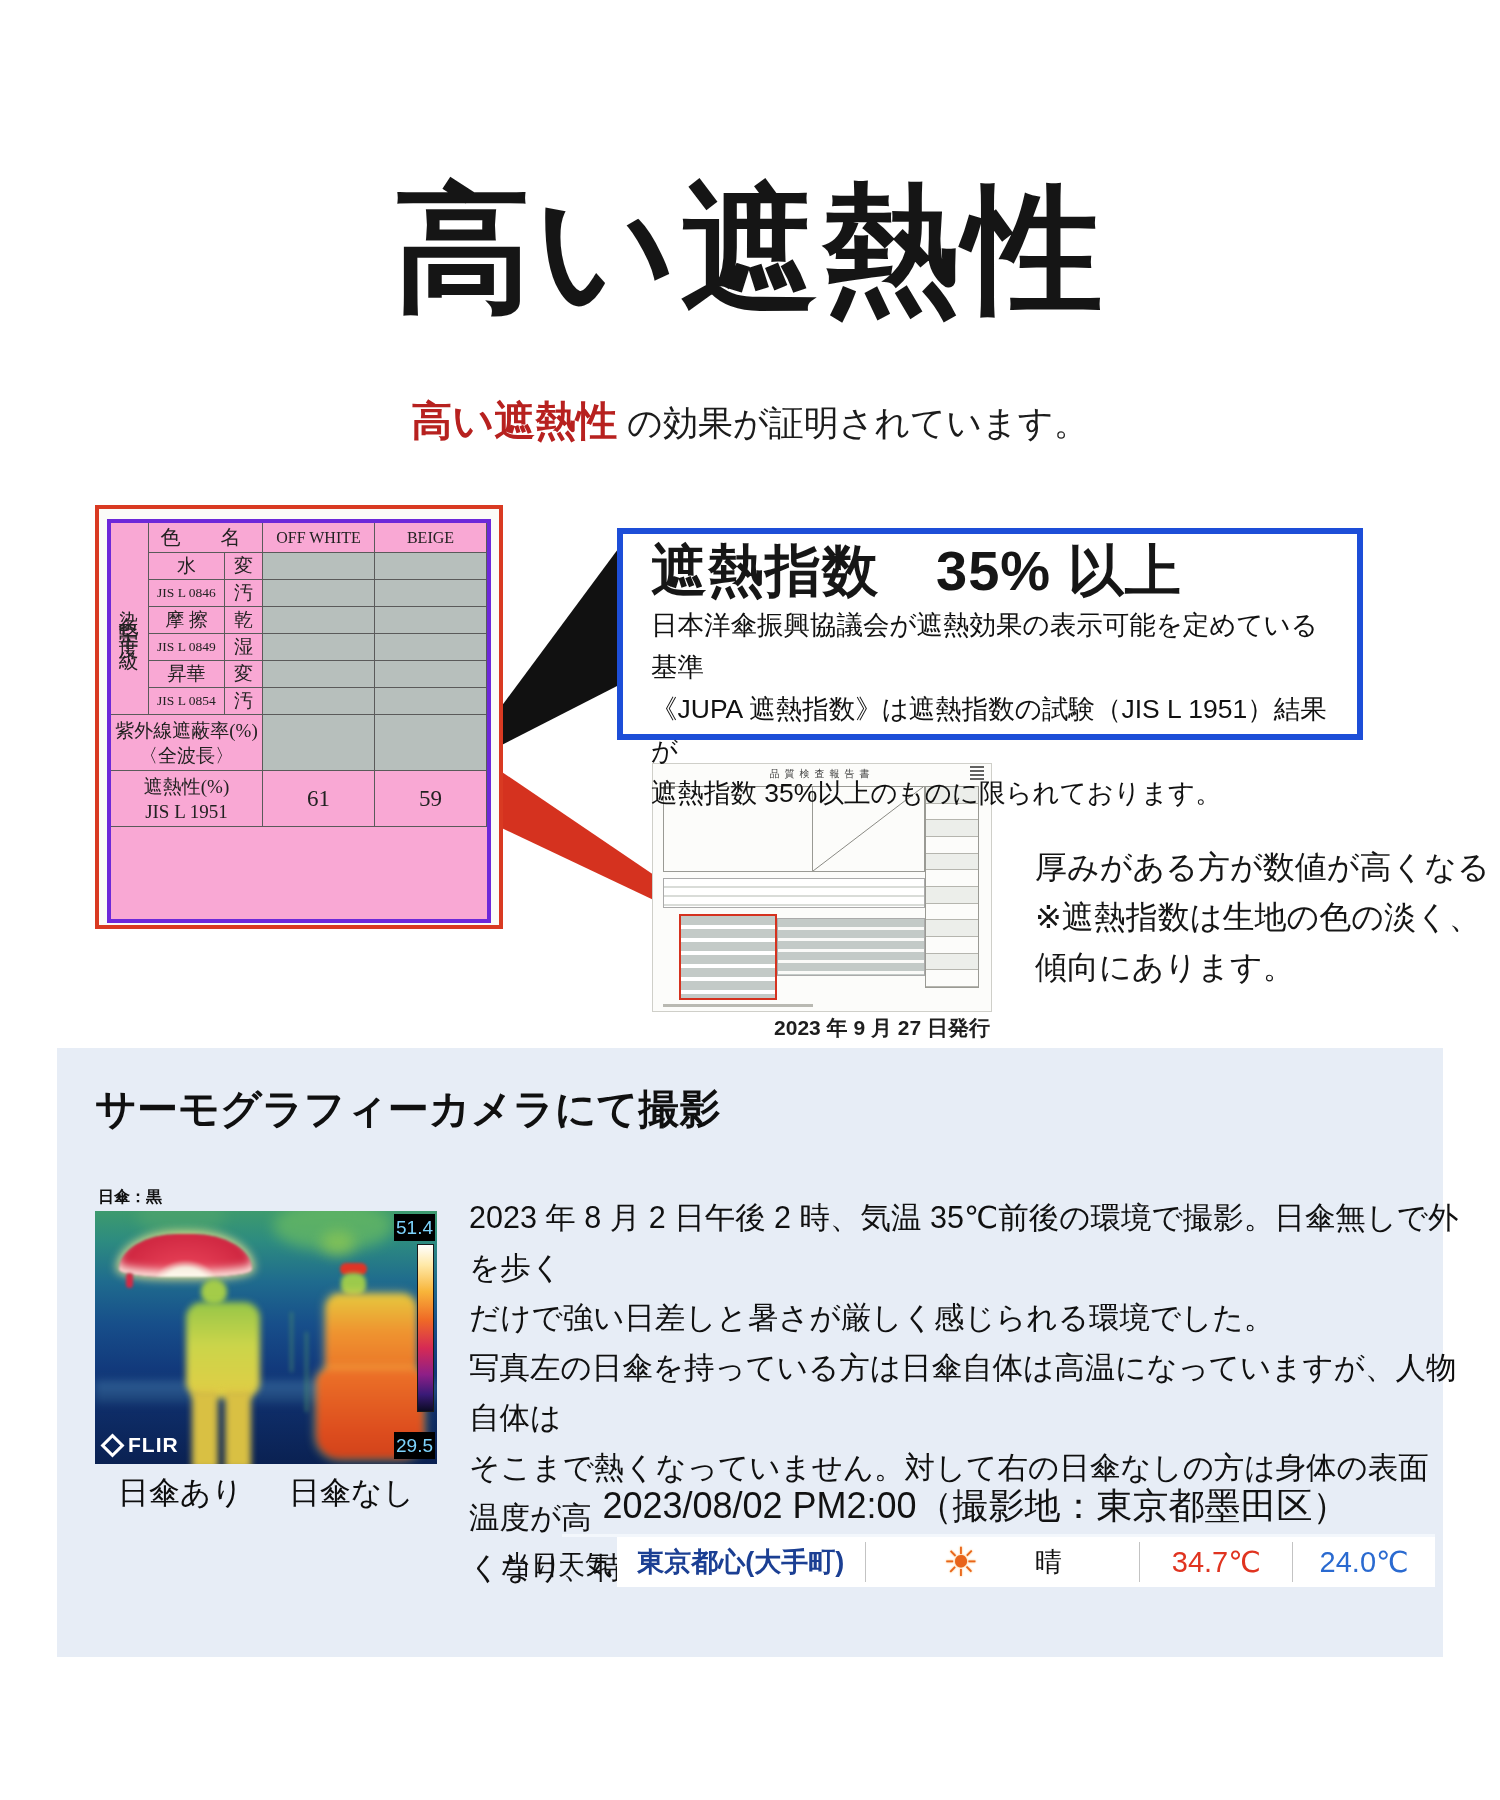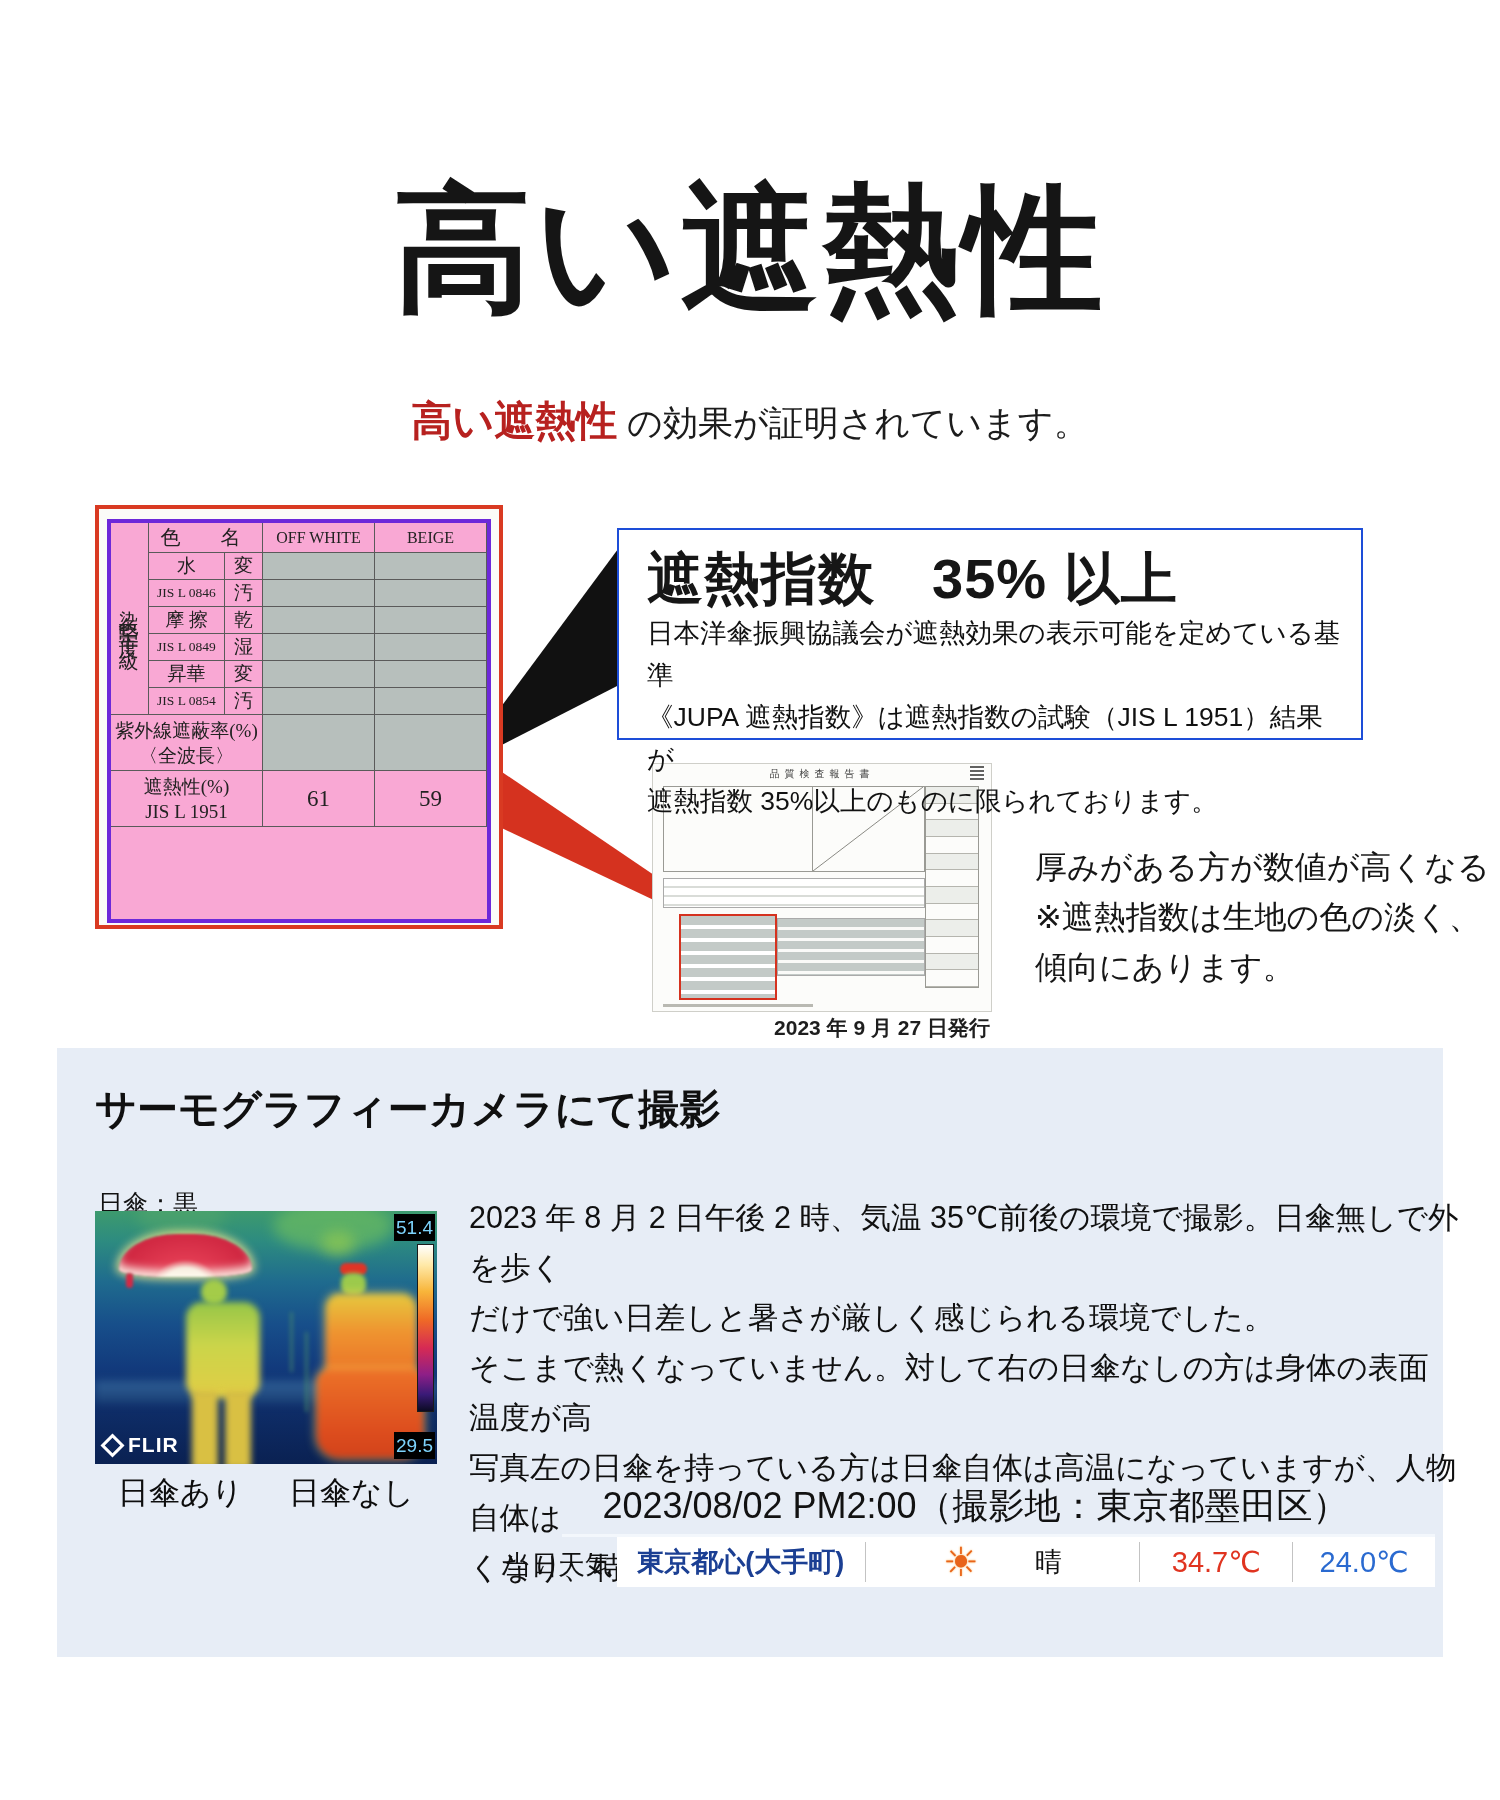--- a/index.html
+++ b/index.html
@@ -37,21 +37,21 @@
                 font-size:20px;letter-spacing:8px;}
   .stamp{position:absolute;top:50%;width:44px;height:44px;border:3px solid rgba(56,102,168,.85);
          border-radius:50%;transform:translateY(-50%);}
   .stamp:after{content:"";position:absolute;right:-8px;bottom:2px;width:18px;height:14px;
                border:2px solid rgba(56,102,168,.7);border-radius:50%;}
 
   
   .tail-black{position:absolute;left:455px;top:545px;width:166px;height:224px;background:#111;
               clip-path:polygon(100% 0,100% 62%,0 100%);z-index:1;}
   .callout{position:absolute;left:617px;top:528px;width:746px;height:212px;box-sizing:border-box;
-           border:2px solid #1d4ed8;background:#fff;z-index:3;padding:16px 20px 10px 28px;}
+           border:6px solid #1d4ed8;background:#fff;z-index:3;padding:4px 20px 10px 28px;}
   .callout-head{font-size:56px;font-weight:600;color:#161616;letter-spacing:1px;line-height:66px;}
   .callout-line{font-size:26.5px;line-height:42px;color:#111;}
 
   
   .tail-red{position:absolute;left:499px;top:770px;width:180px;height:142px;background:#d5321f;
             clip-path:polygon(0 0,100% 86%,100% 100%,0 40%);z-index:1;}
   .cert{position:absolute;left:652px;top:763px;width:338px;height:247px;background:#fcfcfa;
         border:1px solid #cfcfc9;z-index:2;}
   .cert *{box-sizing:border-box;}
   .cert-title{position:absolute;left:0;right:0;top:3px;text-align:center;font-size:10px;
@@ -74,21 +74,21 @@
   .cert-foot{position:absolute;left:10px;bottom:4px;width:150px;height:3px;background:#b9b9b2;}
   .issue-date{position:absolute;left:652px;top:1014px;width:338px;text-align:right;
               font-size:21px;font-weight:700;color:#1e1e1e;}
 
   
   .note{position:absolute;left:1035px;top:842px;font-size:32px;line-height:50px;color:#161616;}
 
   
   .panel{position:absolute;left:57px;top:1048px;width:1386px;height:609px;background:#e7edf6;}
   .panel-head{position:absolute;left:38px;top:34px;font-size:41px;font-weight:800;color:#101010;}
-  .img-label{position:absolute;left:41px;top:139px;font-size:25px;font-weight:400;color:#111;}
+  .img-label{position:absolute;left:41px;top:139px;font-size:16px;font-weight:700;color:#111;}
   .thermal{position:absolute;left:38px;top:163px;width:342px;height:253px;overflow:hidden;
            background:linear-gradient(180deg,#3d9a6e 0%,#2d8b80 12%,#1f6b8e 28%,#174e8a 45%,
                       #123a7c 62%,#0e2c66 80%,#0a2152 100%);}
   .blob{position:absolute;border-radius:50%;filter:blur(7px);}
   .ground{position:absolute;left:0;right:0;top:67%;height:9%;filter:blur(4px);opacity:.85;
           background:linear-gradient(180deg,#35679c,#1d4478);}
   .umbrella{position:absolute;left:7%;top:9%;width:39%;height:17%;filter:blur(1px);
             border-radius:50% 50% 45% 45%/95% 95% 20% 20%;
             background:radial-gradient(ellipse at 50% 115%,#f4e9da 0 22%,#e23b52 34%,#c81f3a 90%);
             box-shadow:0 0 9px 3px rgba(250,236,140,.8),inset 0 -7px 9px rgba(255,252,240,.85);}
@@ -280,22 +280,22 @@
     </div>
 
     <div class="captions">
       <span>日傘あり</span>
       <span>日傘なし</span>
     </div>
 
     <div class="paragraph">
       <div>2023 年 8 月 2 日午後 2 時、気温 35℃前後の環境で撮影。日傘無しで外を歩く</div>
       <div>だけで強い日差しと暑さが厳しく感じられる環境でした。</div>
+      <div>写真左の日傘を持っている方は日傘自体は高温になっていますが、人物自体は</div>
       <div>そこまで熱くなっていません。対して右の日傘なしの方は身体の表面温度が高</div>
-      <div>写真左の日傘を持っている方は日傘自体は高温になっていますが、人物自体は</div>
       <div>くなり、特に頭部が真っ赤で 50℃近い表面温度になっています。</div>
     </div>
 
     <div class="shoot-info">2023/08/02  PM2:00（撮影地：東京都墨田区）</div>
     <div class="date-underline"></div>
 
     <div class="weather-label">当日天気</div>
     <div class="weather">
       <div class="wcell wstation">東京都心(大手町)</div>
       <div class="wdiv"></div>

